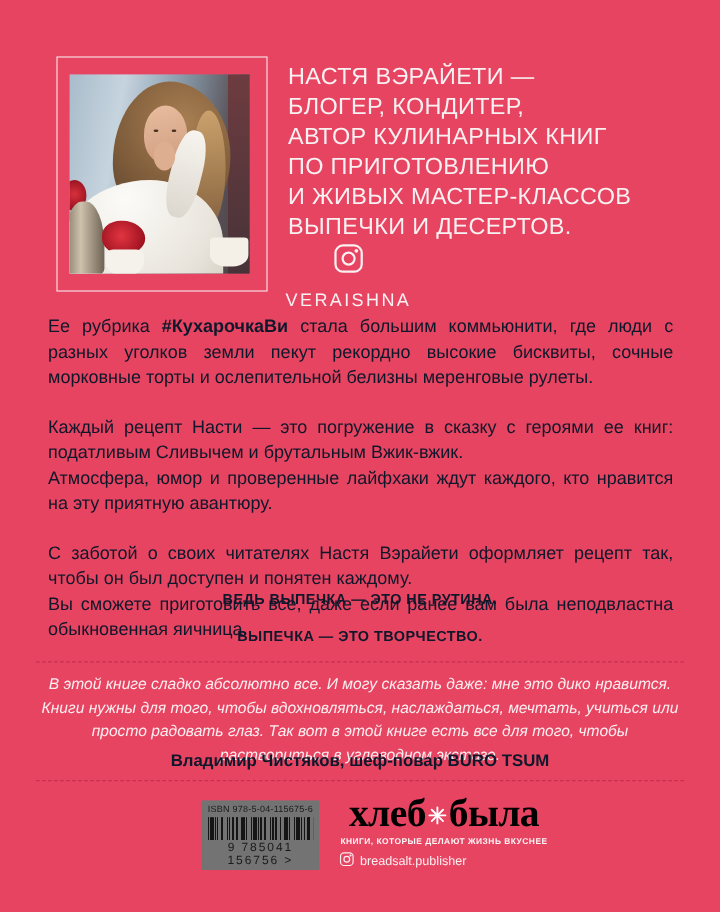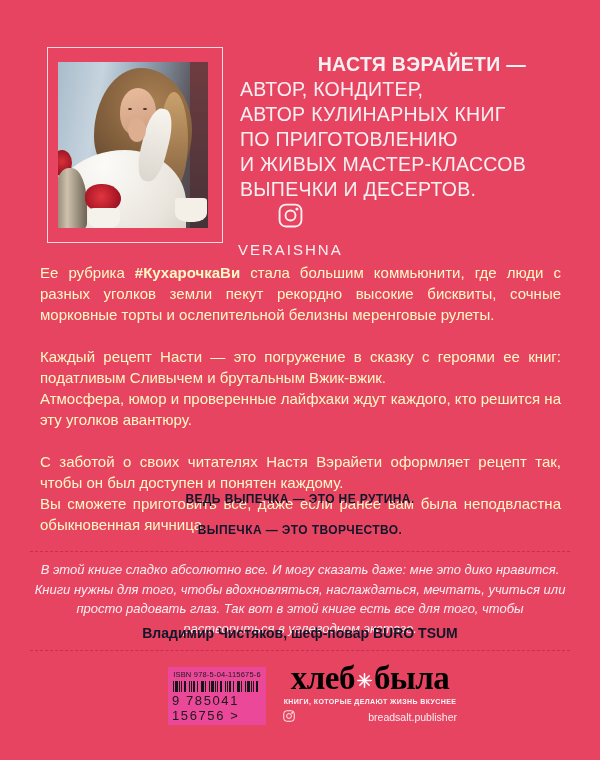--- a/index.html
+++ b/index.html
@@ -51,28 +51,28 @@
     border-radius:45% 55% 50% 50%;
     background:radial-gradient(circle at 45% 45%,#e23540,#9d1120 78%); }
   .ph-vase { left:30px; top:146px; width:32px; height:22px;
     border-radius:20% 20% 50% 50%; background:#f5f2eb; }
   .ph-cup { left:117px; top:136px; width:32px; height:24px;
     border-radius:12% 12% 40% 40%; background:#f4f0e8; }
 
   
   .title { position:absolute; left:240px; top:52px; font-size:19.5px;
     line-height:25px; letter-spacing:.3px; color:#f9f0f1; }
-  .title .t-bold { font-weight:bold;text-align:right; }
+  .title .t-bold { font-weight:normal; }
   .insta-row { position:absolute; left:238px; top:203px;
     display:flex; align-items:center; gap:9px;flex-direction:column; }
   .insta-handle { font-size:15px; letter-spacing:2px; color:#f9f0f1; }
 
   
   .body-text { position:absolute; left:40px; top:262px; width:521px;
-    font-size:15px; line-height:21px; color:#fef9c3; }
+    font-size:15px; line-height:21px; color:#0f172a; }
   .body-text p { text-align:justify; margin-bottom:21px; white-space:pre-line; }
   .body-text b { font-weight:bold; }
 
   
   .slogan { position:absolute; left:0; top:484px; width:100%;
     text-align:center; font-weight:bold; font-size:12px; line-height:31px;
     letter-spacing:.4px; color:#0f172a; }
 
   
   .sep { position:absolute; left:30px; width:540px;
@@ -80,39 +80,39 @@
   .sep-top { top:551px; }
   .sep-bottom { top:650px; }
   .quote { position:absolute; left:30px; top:560px; width:540px;
     text-align:center; font-style:italic; font-size:13px; line-height:19.5px;
     color:#fbeef0; }
   .attribution { position:absolute; left:0; top:625px; width:100%;
     text-align:center; font-weight:bold; font-size:14px; color:#0f172a; }
 
   
   .barcode-box { position:absolute; left:168px; top:667px; width:98px; height:58px;
-    background:#ec4899; padding:3px 4px 2px; display:flex; flex-direction:column; }
+    background:#737373; padding:3px 4px 2px; display:flex; flex-direction:column; }
   .isbn { font-size:7.5px; color:#1a1a1a; text-align:center; letter-spacing:.2px; }
   .bars { flex:1; margin:2px 1px 1px;
     background-image:
       repeating-linear-gradient(90deg,#151515 0 1px,transparent 1px 4px),
       repeating-linear-gradient(90deg,#151515 0 1px,transparent 1px 6px),
       repeating-linear-gradient(90deg,transparent 0 2px,#151515 2px 4px,transparent 4px 9px);
   }
-  .ean-digits { font-size:13px; color:#1a1a1a; text-align:left;
+  .ean-digits { font-size:10px; color:#1a1a1a; text-align:center;
     letter-spacing:1.6px; font-family:"Liberation Sans",sans-serif; }
 
   .publisher { position:absolute; left:283px; top:660px; width:174px; text-align:center; }
   .pub-logo { display:flex; align-items:center; justify-content:center; gap:1px;
     font-family:"Liberation Serif", serif; font-weight:bold; font-size:33px;
     line-height:36px; color:#000000; letter-spacing:-.5px; }
   .pub-tagline { margin-top:2px; font-size:7px; font-weight:bold;
     letter-spacing:.4px; color:#fdf4f5; white-space:nowrap; }
   .pub-insta { margin-top:5px; display:flex; align-items:center;
-    justify-content:space-between; gap:5px; font-size:10.5px; color:#fbeef0; }
+    justify-content:flex-start; gap:5px; font-size:10.5px; color:#fbeef0; }
 </style>
 </head>
 <body>
 
 <div class="cover">
 
   <div class="photo-frame"></div>
   <div class="photo">
     <div class="ph-band-right"></div>
     <div class="ph-rose-left"></div>
@@ -126,42 +126,42 @@
     <div class="ph-sleeve"></div>
     <div class="ph-hand"></div>
     <div class="ph-goblet"></div>
     <div class="ph-rose"></div>
     <div class="ph-vase"></div>
     <div class="ph-cup"></div>
   </div>
 
   <div class="title">
     <div class="t-bold">НАСТЯ ВЭРАЙЕТИ —</div>
-    <div>АВТОР, КОНДИТЕР,</div>
+    <div>БЛОГЕР, КОНДИТЕР,</div>
     <div>АВТОР КУЛИНАРНЫХ КНИГ</div>
     <div>ПО ПРИГОТОВЛЕНИЮ</div>
     <div>И ЖИВЫХ МАСТЕР-КЛАССОВ</div>
     <div>ВЫПЕЧКИ И ДЕСЕРТОВ.</div>
   </div>
 
   <div class="insta-row">
     <span>
       <svg width="25" height="25" viewBox="0 0 24 24" fill="none">
         <rect x="1.5" y="1.5" width="21" height="21" rx="6" stroke="#f9f0f1" stroke-width="1.8"></rect>
         <circle cx="12" cy="12" r="4.8" stroke="#f9f0f1" stroke-width="1.8"></circle>
         <circle cx="18.2" cy="5.8" r="1.5" fill="#f9f0f1"></circle>
       </svg>
     </span>
     <span class="insta-handle">VERAISHNA</span>
   </div>
 
   <div class="body-text">
     <p><span>Ее рубрика </span><b>#КухарочкаВи</b><span> стала большим коммьюнити, где люди с разных уголков земли пекут рекордно высокие бисквиты, сочные морковные торты и ослепительной белизны меренговые рулеты.</span></p>
     <p>Каждый рецепт Насти — это погружение в сказку с героями ее книг: податливым Сливычем и брутальным Вжик-вжик.
-Атмосфера, юмор и проверенные лайфхаки ждут каждого, кто решится на эту уголков авантюру.</p>
+Атмосфера, юмор и проверенные лайфхаки ждут каждого, кто нравится на эту приятную авантюру.</p>
     <p>С заботой о своих читателях Настя Вэрайети оформляет рецепт так, чтобы он был доступен и понятен каждому.
 Вы сможете приготовить все, даже если ранее вам была неподвластна обыкновенная яичница.</p>
   </div>
 
   <div class="slogan">
     <div>ВЕДЬ ВЫПЕЧКА — ЭТО НЕ РУТИНА.</div>
     <div>ВЫПЕЧКА — ЭТО ТВОРЧЕСТВО.</div>
   </div>
 
   <div class="sep sep-top"></div>

